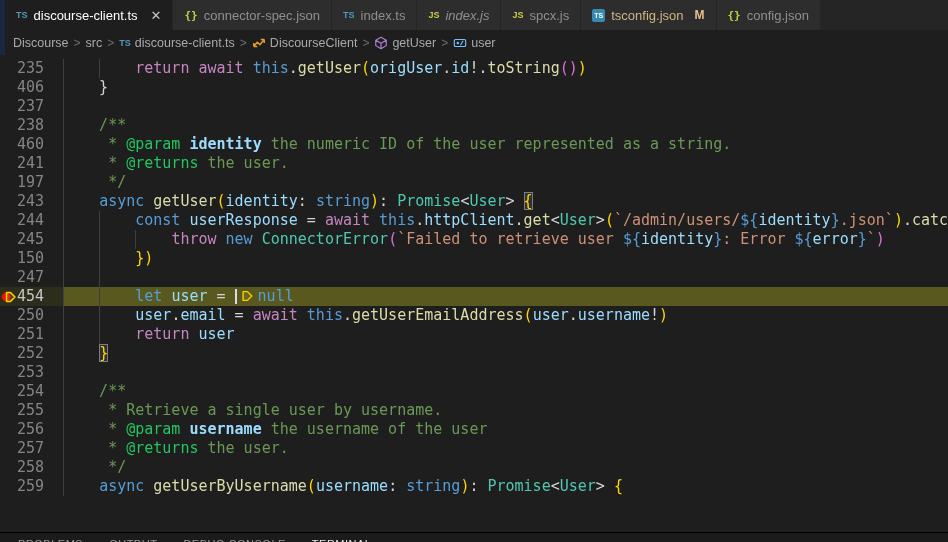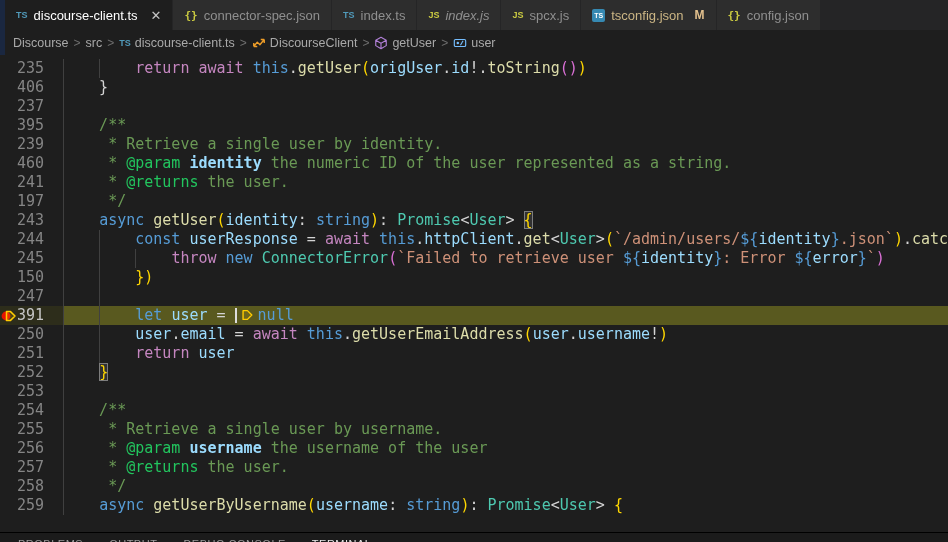--- a/index.html
+++ b/index.html
@@ -154,30 +154,23 @@
     <div class="code-line">
       <div class="gutter">
         <span class="gicon"></span>
         <span class="lnum">237</span>
       </div>
       <div class="ltext"><span class="guide" style="left: 0ch;"></span></div>
     </div>
     <div class="code-line">
       <div class="gutter">
         <span class="gicon"></span>
-        <span class="lnum">395</span>
+        <span class="lnum">238</span>
       </div>
       <div class="ltext"><span class="guide" style="left: 0ch;"></span><span class="tk-m">    /**</span></div>
-    </div>
-    <div class="code-line">
-      <div class="gutter">
-        <span class="gicon"></span>
-        <span class="lnum">239</span>
-      </div>
-      <div class="ltext"><span class="guide" style="left: 0ch;"></span><span class="tk-m">     * Retrieve a single user by identity.</span></div>
     </div>
     <div class="code-line">
       <div class="gutter">
         <span class="gicon"></span>
         <span class="lnum">460</span>
       </div>
       <div class="ltext"><span class="guide" style="left: 0ch;"></span><span class="tk-m">     * </span><span class="tk-jk">@param</span><span class="tk-m"> </span><span class="tk-jv">identity</span><span class="tk-m"> the numeric ID of the user represented as a string.</span></div>
     </div>
     <div class="code-line">
       <div class="gutter">
@@ -229,21 +222,21 @@
       <div class="ltext"><span class="guide" style="left: 0ch;"></span><span class="guide" style="left: 4ch;"></span></div>
     </div>
     <div class="code-line hl">
       <div class="gutter">
         <span class="gicon">
           <svg class="dbgico" viewBox="0 0 16 16">
             <circle cx="5" cy="8" r="4.4" fill="#e51400"></circle>
             <path d="M5.5 3.6 h4 L14 8 l-4.5 4.4 h-4 z" fill="rgba(255,204,0,0.15)" stroke="#ffcc00" stroke-width="1.5" stroke-linejoin="round"></path>
           </svg>
         </span>
-        <span class="lnum">391</span>
+        <span class="lnum">454</span>
       </div>
       <div class="ltext"><span class="guide" style="left: 0ch;"></span><span class="guide" style="left: 4ch;"></span><span class="tk-d">        </span><span class="tk-k">let</span><span class="tk-d"> </span><span class="tk-v">user</span><span class="tk-d"> = </span><span class="caret"></span><span class="ibulb"><svg width="14" height="14" viewBox="0 0 16 16">
             <path d="M3.5 3 h5 L13.5 8 l-5 5 h-5 z" fill="rgba(255,204,0,0.12)" stroke="#ffcc00" stroke-width="1.6" stroke-linejoin="round"></path>
           </svg></span><span class="tk-k">null</span></div>
     </div>
     <div class="code-line">
       <div class="gutter">
         <span class="gicon"></span>
         <span class="lnum">250</span>
       </div>

